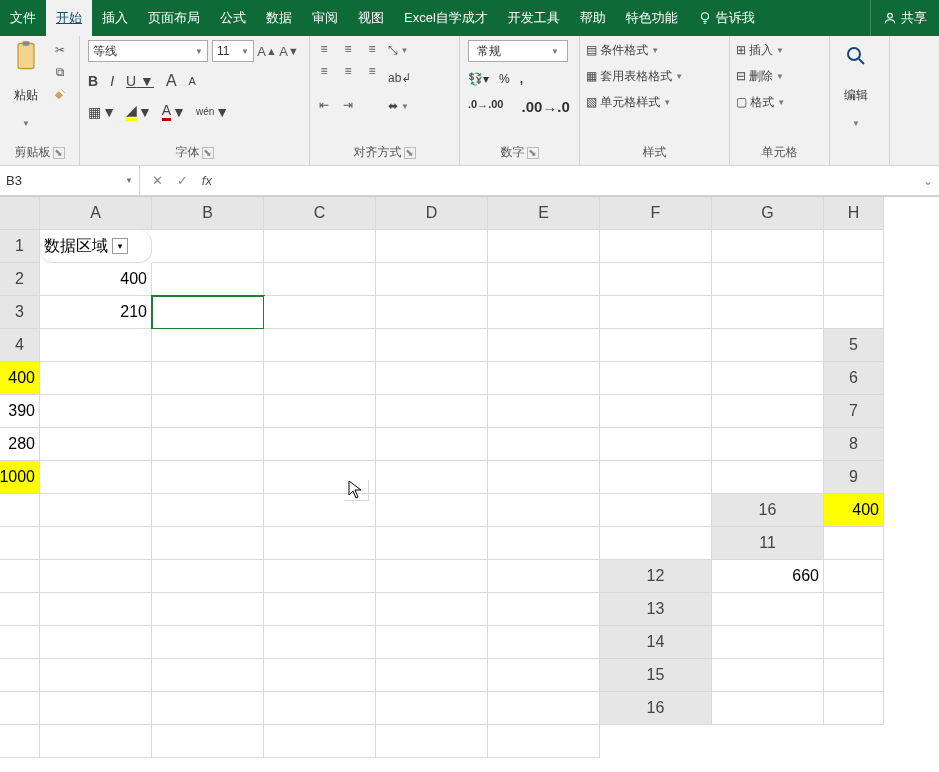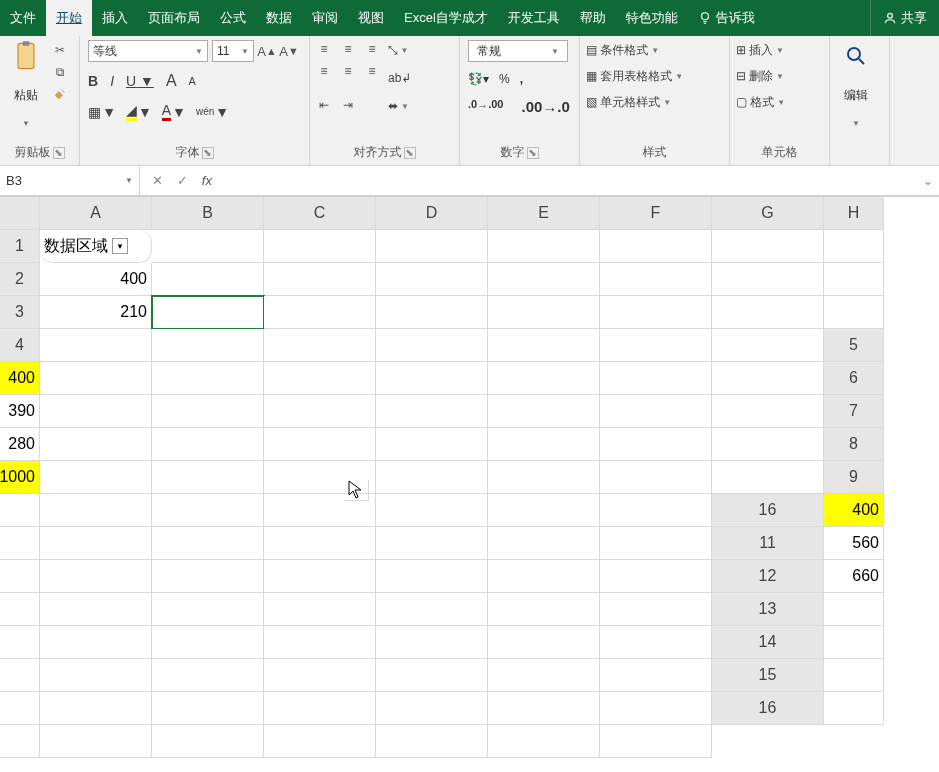--- a/index.html
+++ b/index.html
@@ -413,21 +413,20 @@
     <div class="rh">16</div>
     <div class="cell hl">400</div>
     <div class="cell"></div>
     <div class="cell"></div>
     <div class="cell"></div>
     <div class="cell"></div>
     <div class="cell"></div>
     <div class="cell"></div>
     <div class="cell"></div>
     <div class="rh">11</div>
-    <div class="cell">560</div>
     <div class="cell"></div>
     <div class="cell"></div>
     <div class="cell"></div>
     <div class="cell"></div>
     <div class="cell"></div>
     <div class="cell"></div>
     <div class="cell"></div>
     <div class="rh">12</div>
     <div class="cell">660</div>
     <div class="cell"></div>

